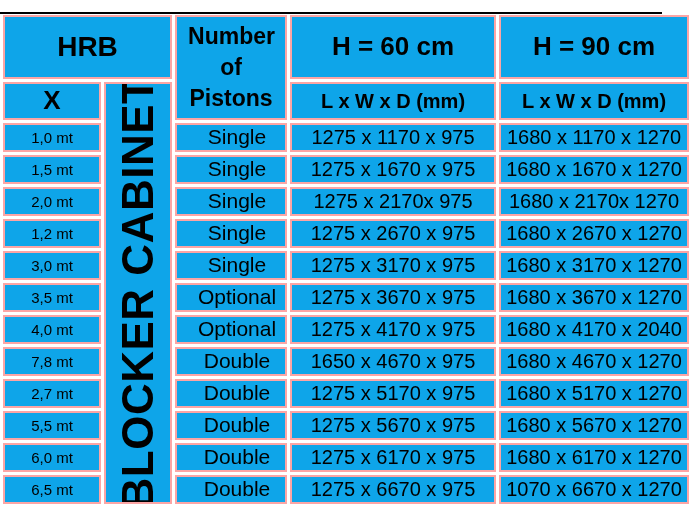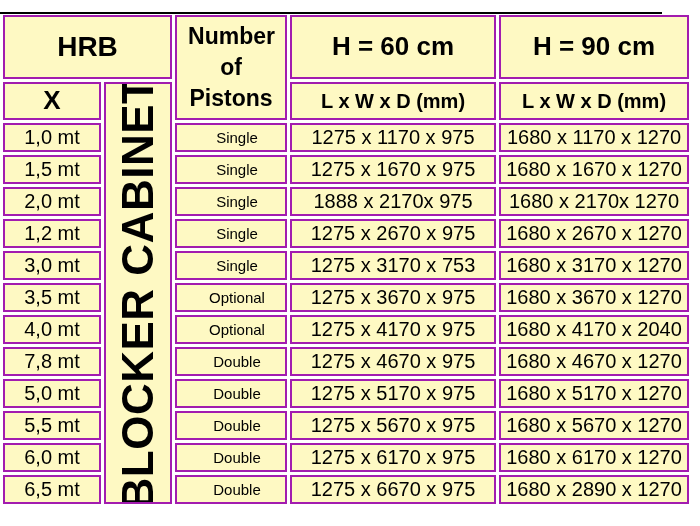--- a/index.html
+++ b/index.html
@@ -27,40 +27,40 @@
     background: #000000;
   }
   table.spec {
     border-collapse: separate;
     border-spacing: 3px;
     table-layout: fixed;
     width: 692px;
     margin: 12px 0 0 0;
   }
   td {
-    border: 2px solid #a21caf;
+    border: 2px solid #fca5a5;
     box-sizing: border-box;
-    background: #fef9c3;
+    background: #0ea5e9;
     text-align: center;
     vertical-align: middle;
     padding: 0;
     overflow: hidden;
   }
   tr.r-h1 { height: 64px; }
   tr.r-h2 { height: 35px; }
   tr.r-d  { height: 29px; }
 
   .hd { font-weight: bold; font-size: 26px; line-height: 1.3; }
   .hd-hrb { font-size: 28px; }
   .hd-x   { font-size: 26px; }
   .hd-pistons { font-size: 23px; line-height: 1.35; padding: 0 11px; }
   .hd-dims { font-size: 20px; }
 
-  .val-x   { font-size: 20px; margin-top: 32px; }
-  .val-pst { font-size: 15px; padding-left: 12px; }
+  .val-x   { font-size: 15px; margin-top: 32px; }
+  .val-pst { font-size: 21px; padding-left: 12px; }
   .val-dim { font-size: 20px; white-space: nowrap; }
 
   .blk-cell { position: relative; }
   .vert {
     position: absolute;
     left: 50%;
     top: 50%;
     transform: translate(-50%, -50%) rotate(-90deg);
     white-space: nowrap;
     font-weight: bold;
@@ -108,72 +108,72 @@
     </tr>
     <tr class="r-d">
       <td class="val-x">1,5 mt</td>
       <td class="val-pst">Single</td>
       <td class="val-dim">1275 x 1670 x 975</td>
       <td class="val-dim">1680 x 1670 x 1270</td>
     </tr>
     <tr class="r-d">
       <td class="val-x">2,0 mt</td>
       <td class="val-pst">Single</td>
-      <td class="val-dim">1888 x 2170x 975</td>
+      <td class="val-dim">1275 x 2170x 975</td>
       <td class="val-dim">1680 x 2170x 1270</td>
     </tr>
     <tr class="r-d">
       <td class="val-x">1,2 mt</td>
       <td class="val-pst">Single</td>
       <td class="val-dim">1275 x 2670 x 975</td>
       <td class="val-dim">1680 x 2670 x 1270</td>
     </tr>
     <tr class="r-d">
       <td class="val-x">3,0 mt</td>
       <td class="val-pst">Single</td>
-      <td class="val-dim">1275 x 3170 x 753</td>
+      <td class="val-dim">1275 x 3170 x 975</td>
       <td class="val-dim">1680 x 3170 x 1270</td>
     </tr>
     <tr class="r-d">
       <td class="val-x">3,5 mt</td>
       <td class="val-pst">Optional</td>
       <td class="val-dim">1275 x 3670 x 975</td>
       <td class="val-dim">1680 x 3670 x 1270</td>
     </tr>
     <tr class="r-d">
       <td class="val-x">4,0 mt</td>
       <td class="val-pst">Optional</td>
       <td class="val-dim">1275 x 4170 x 975</td>
       <td class="val-dim">1680 x 4170 x 2040</td>
     </tr>
     <tr class="r-d">
       <td class="val-x">7,8 mt</td>
       <td class="val-pst">Double</td>
-      <td class="val-dim">1275 x 4670 x 975</td>
+      <td class="val-dim">1650 x 4670 x 975</td>
       <td class="val-dim">1680 x 4670 x 1270</td>
     </tr>
     <tr class="r-d">
-      <td class="val-x">5,0 mt</td>
+      <td class="val-x">2,7 mt</td>
       <td class="val-pst">Double</td>
       <td class="val-dim">1275 x 5170 x 975</td>
       <td class="val-dim">1680 x 5170 x 1270</td>
     </tr>
     <tr class="r-d">
       <td class="val-x">5,5 mt</td>
       <td class="val-pst">Double</td>
       <td class="val-dim">1275 x 5670 x 975</td>
       <td class="val-dim">1680 x 5670 x 1270</td>
     </tr>
     <tr class="r-d">
       <td class="val-x">6,0 mt</td>
       <td class="val-pst">Double</td>
       <td class="val-dim">1275 x 6170 x 975</td>
       <td class="val-dim">1680 x 6170 x 1270</td>
     </tr>
     <tr class="r-d">
       <td class="val-x">6,5 mt</td>
       <td class="val-pst">Double</td>
       <td class="val-dim">1275 x 6670 x 975</td>
-      <td class="val-dim">1680 x 2890 x 1270</td>
+      <td class="val-dim">1070 x 6670 x 1270</td>
     </tr>
   </tbody>
     </table>
 </div>
 
 </body></html>

